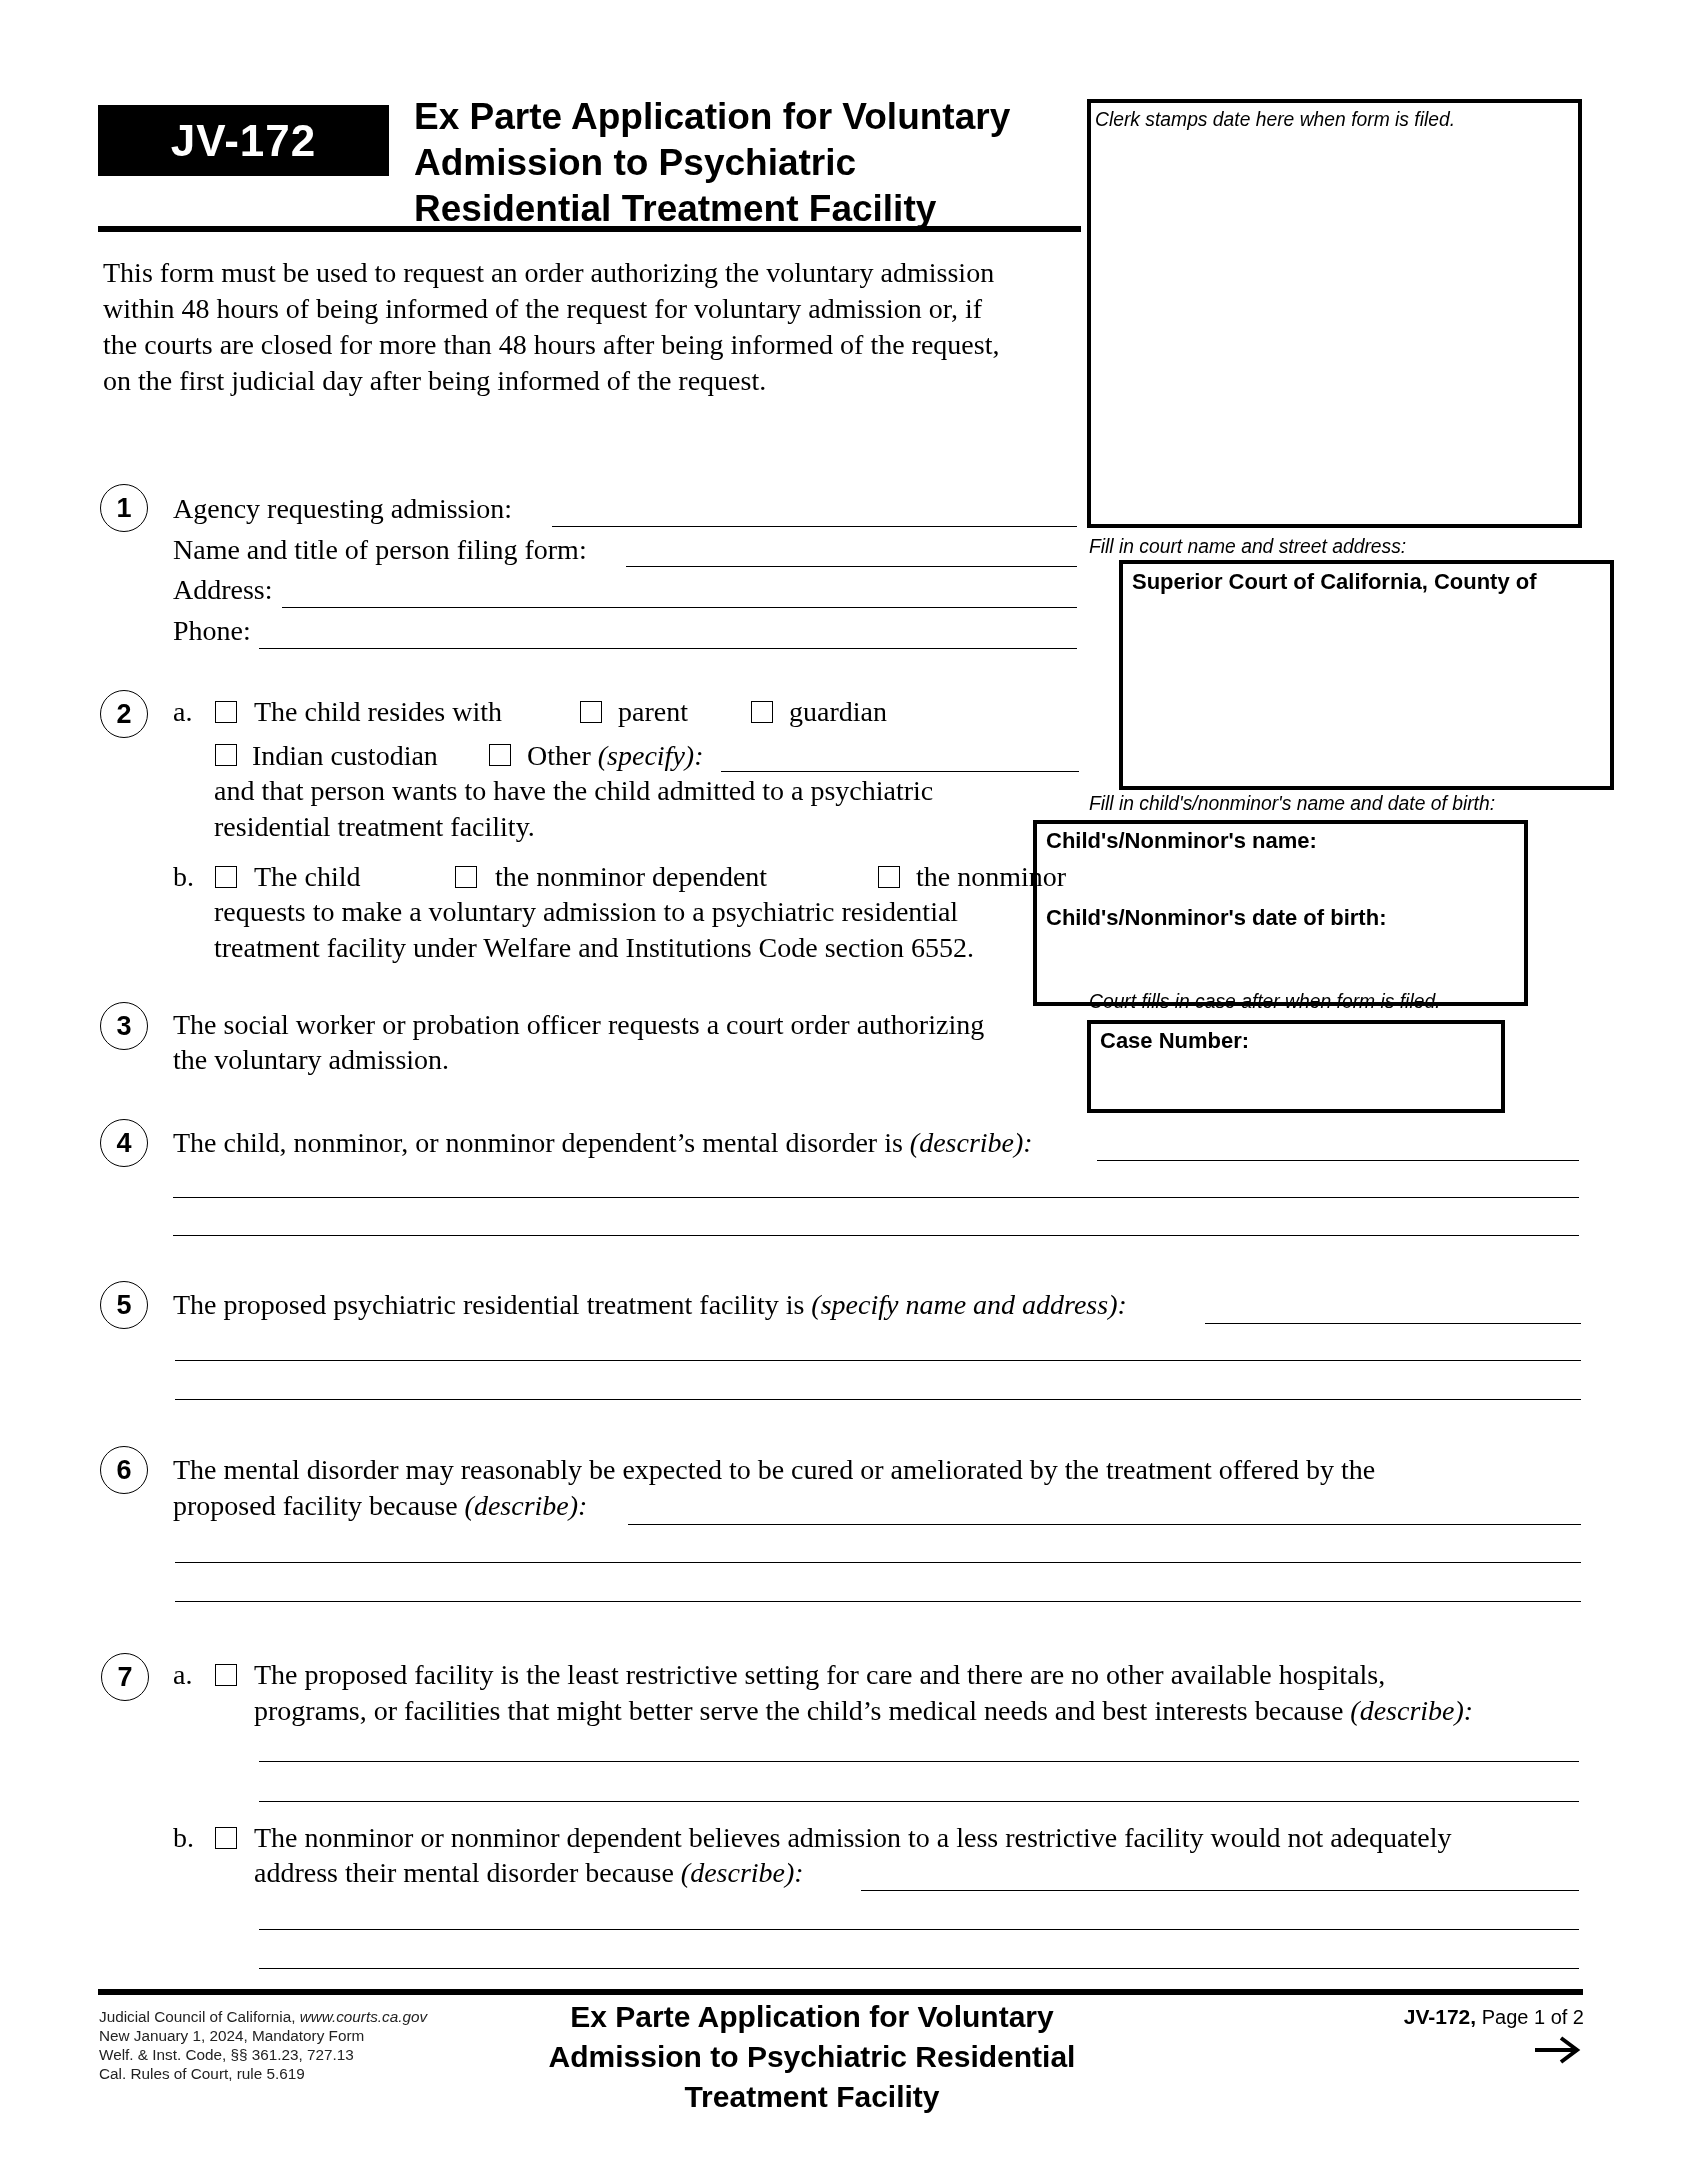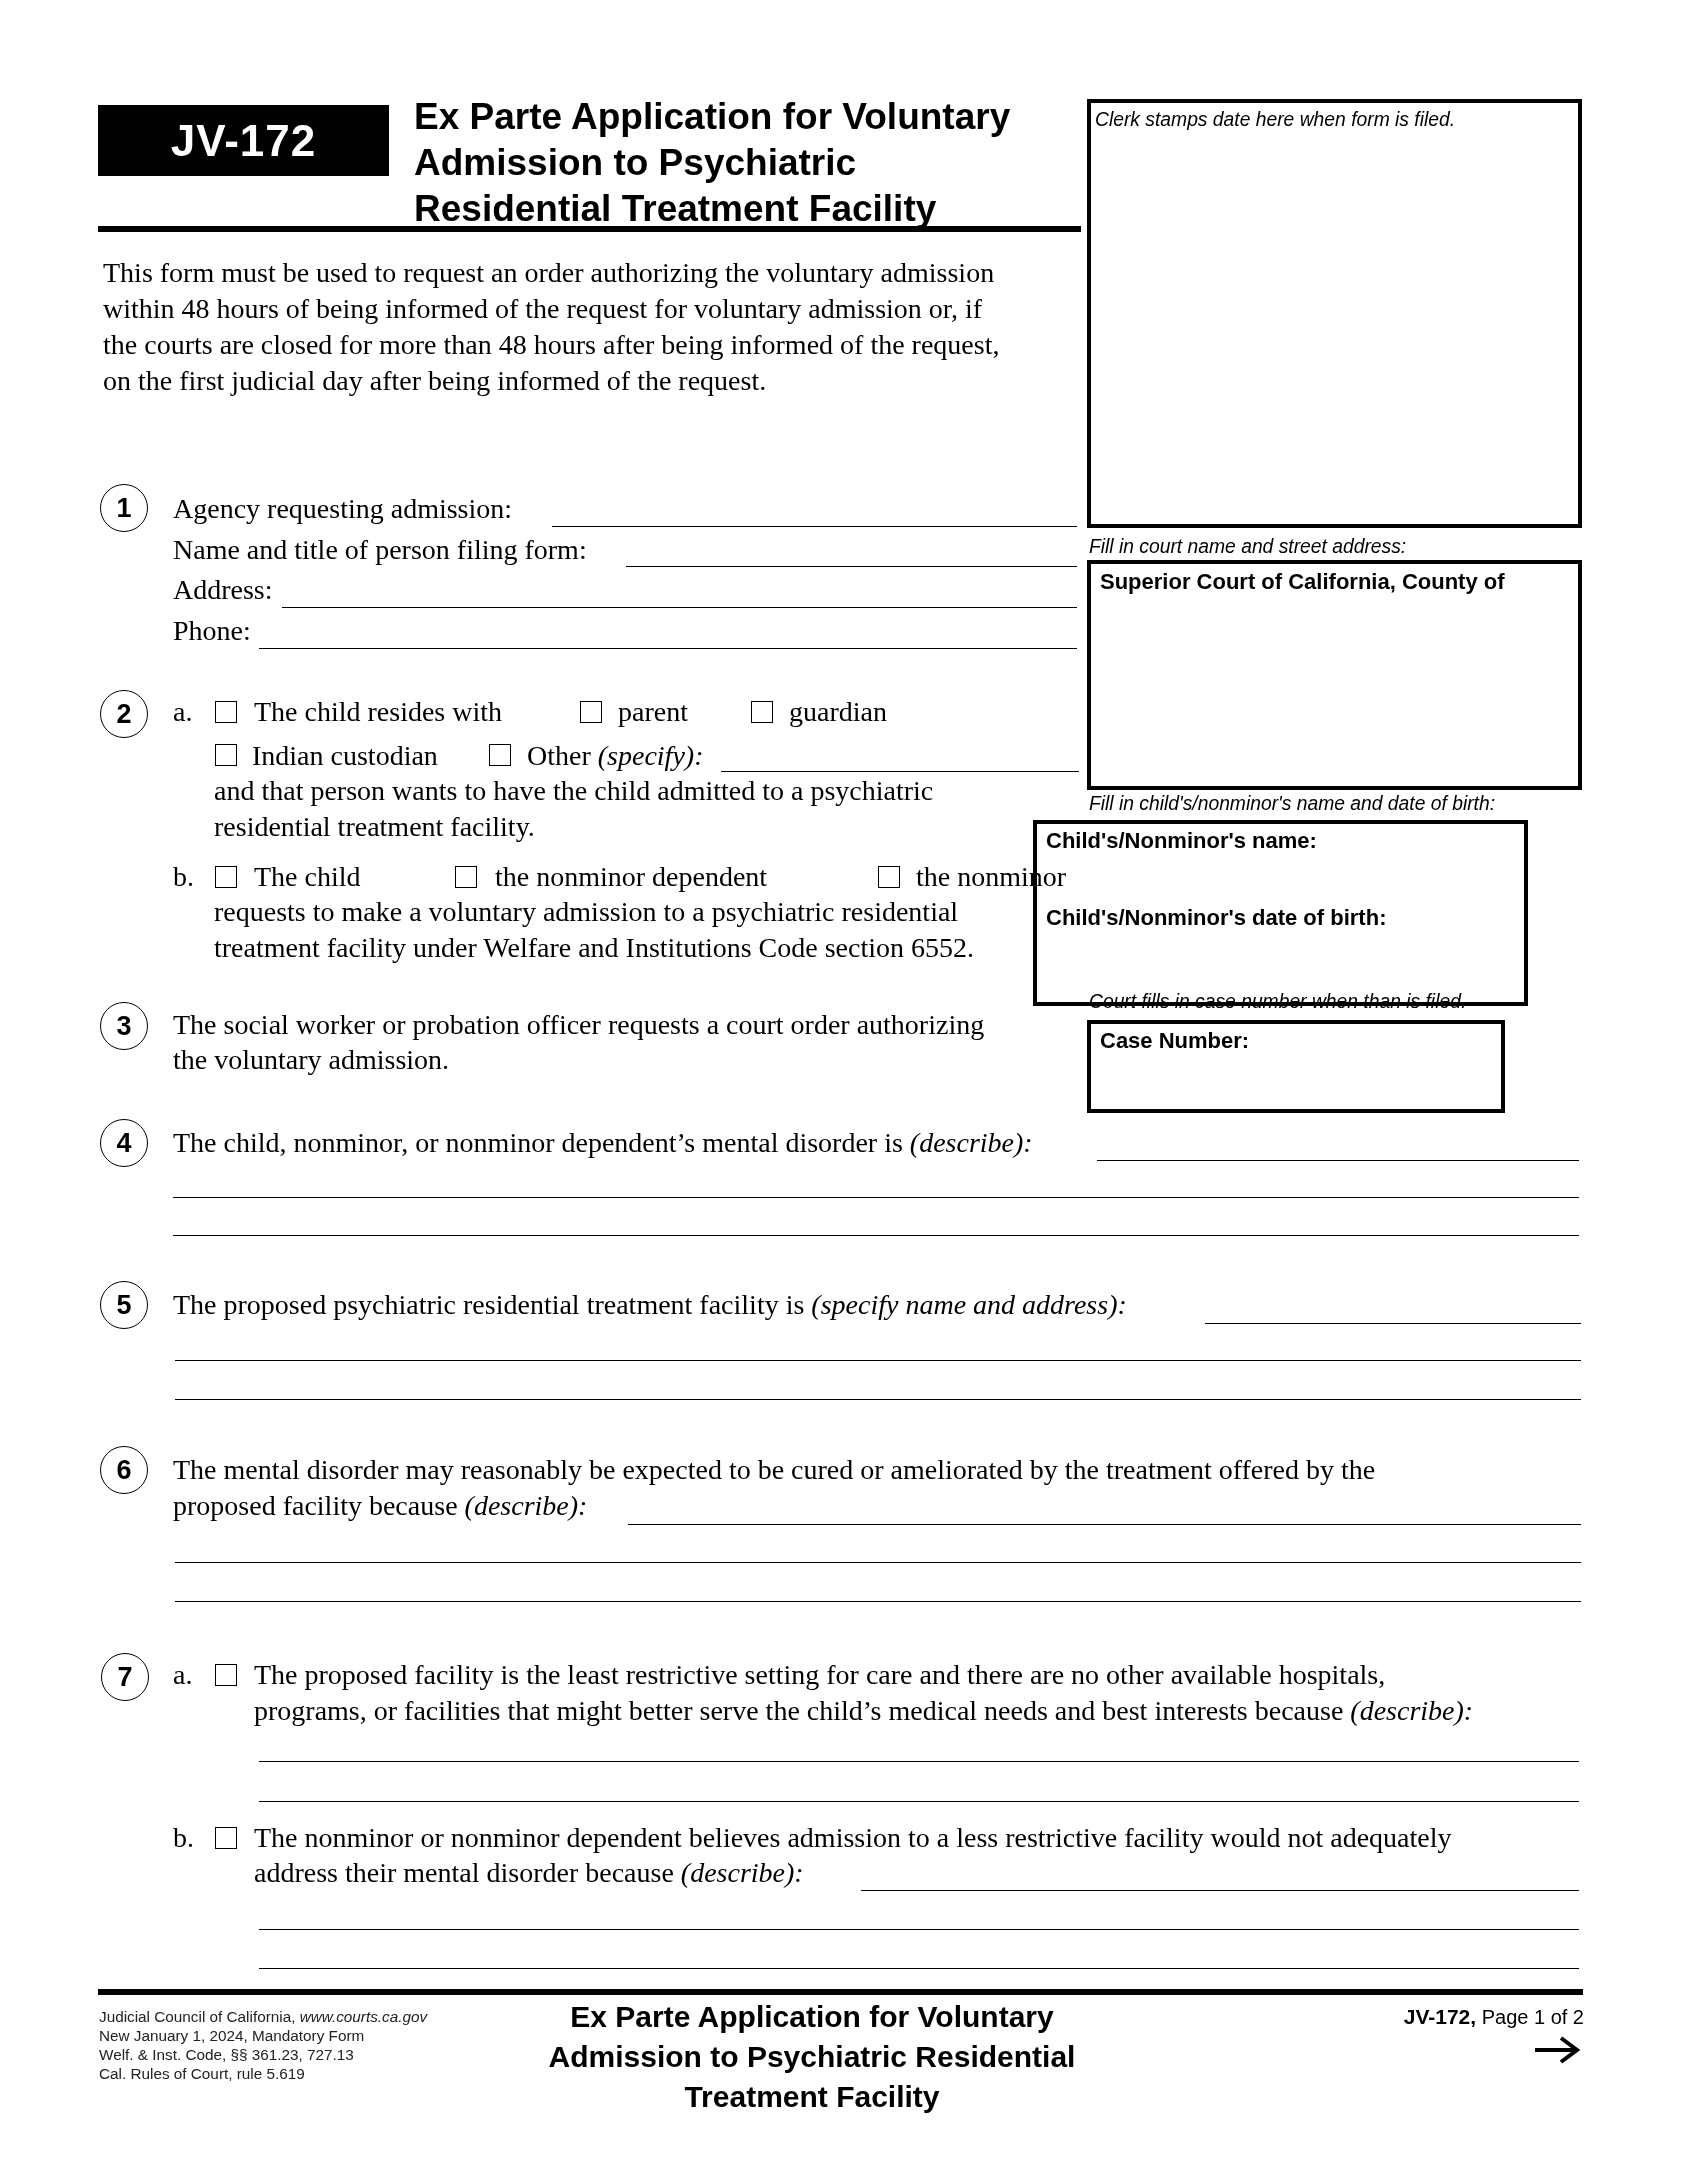--- a/index.html
+++ b/index.html
@@ -37,34 +37,34 @@
   <div>within 48 hours of being informed of the request for voluntary admission or, if</div>
   <div>the courts are closed for more than 48 hours after being informed of the request,</div>
   <div>on the first judicial day after being informed of the request.</div>
 </div>
 
 <div class="box" style="left:1087px; top:99px; width:495px; height:429px;">
   <span class="cap" style="left:4px; top:6px;">Clerk stamps date here when form is filed.</span>
 </div>
 
 <span class="cap" style="left:1089px; top:536px;">Fill in court name and street address:</span>
-<div class="box" style="left:1087px; top:560px; width:495px; height:230px;">
+<div class="box" style="left:1119px; top:560px; width:495px; height:230px;">
   <span class="boxlabel" style="left:9px; top:5px;">Superior Court of California, County of</span>
   <span class="abs sans" style="left:9px; top:40px; font-size:22px;"></span>
 </div>
 
 <span class="cap" style="left:1089px; top:793px;">Fill in child's/nonminor's name and date of birth:</span>
 <div class="box" style="left:1033px; top:820px; width:495px; height:186px;">
   <span class="boxlabel" style="left:9px; top:4px;">Child's/Nonminor's name:</span>
   <span class="abs sans" style="left:277px; top:4px; font-size:22px; min-width:198px; min-height:26px;"></span>
   <span class="boxlabel" style="left:9px; top:81px;">Child's/Nonminor's date of birth:</span>
   <span class="abs sans" style="left:386px; top:81px; font-size:22px; min-width:89px; min-height:26px;"></span>
 </div>
 
-<span class="cap" style="left:1089px; top:991px;">Court fills in case number when than is filed.</span>
+<span class="cap" style="left:1089px; top:991px;">Court fills in case after when form is filed.</span>
 <div class="box" style="left:1087px; top:1020px; width:418px; height:93px;">
   <span class="boxlabel" style="left:9px; top:4px;">Case Number:</span>
   <span class="abs sans" style="left:9px; top:40px; font-size:22px;"></span>
 </div>
 
 <div class="circle" style="left:100px; top:484px;">1</div>
 <span class="abs t" style="left:173px; top:491px;">Agency requesting admission:</span>
 <div class="ul" style="left:552px; top:526px; width:525px;"></div>
 <span class="abs t" style="left:173px; top:532px;">Name and title of person filing form:</span>
 <div class="ul" style="left:626px; top:566px; width:451px;"></div>

